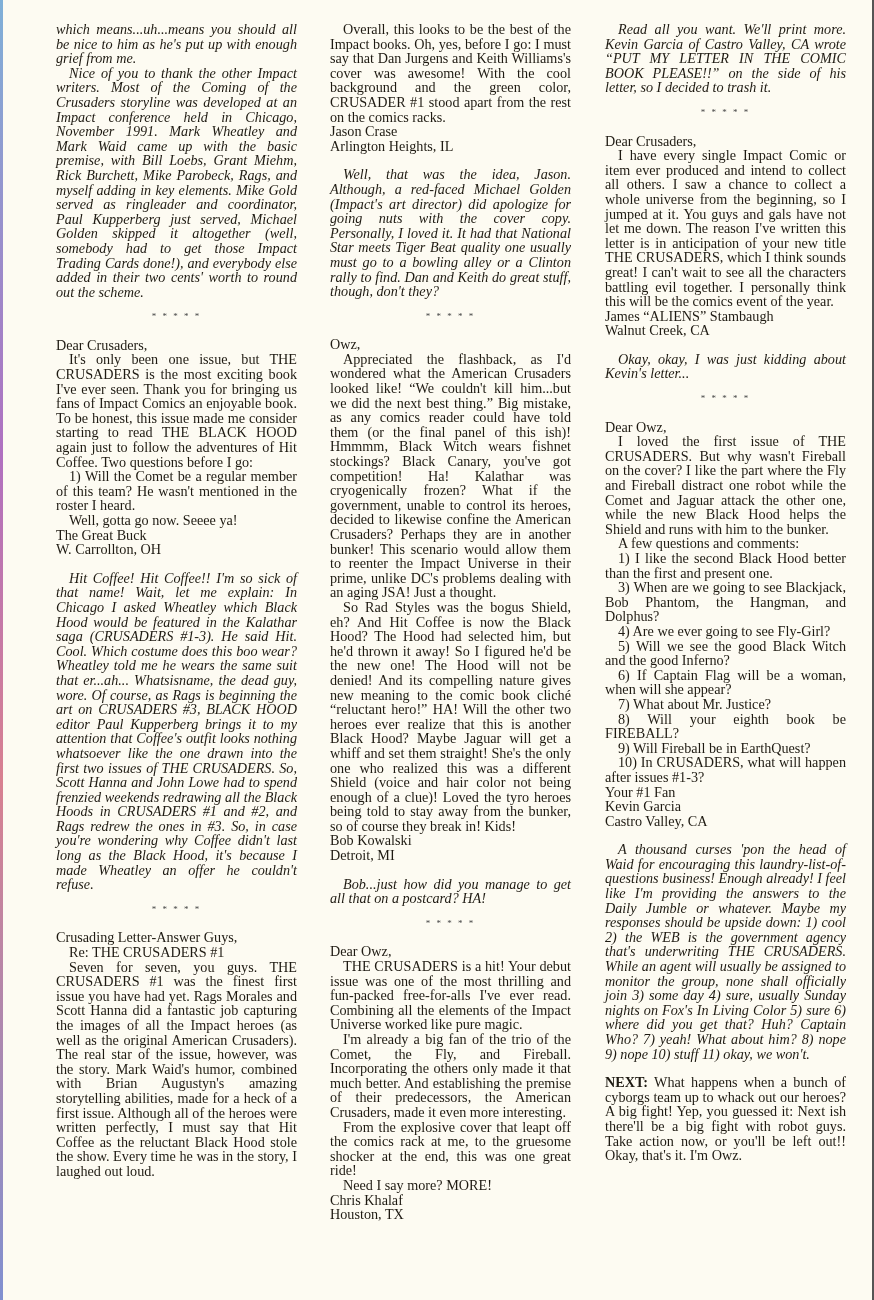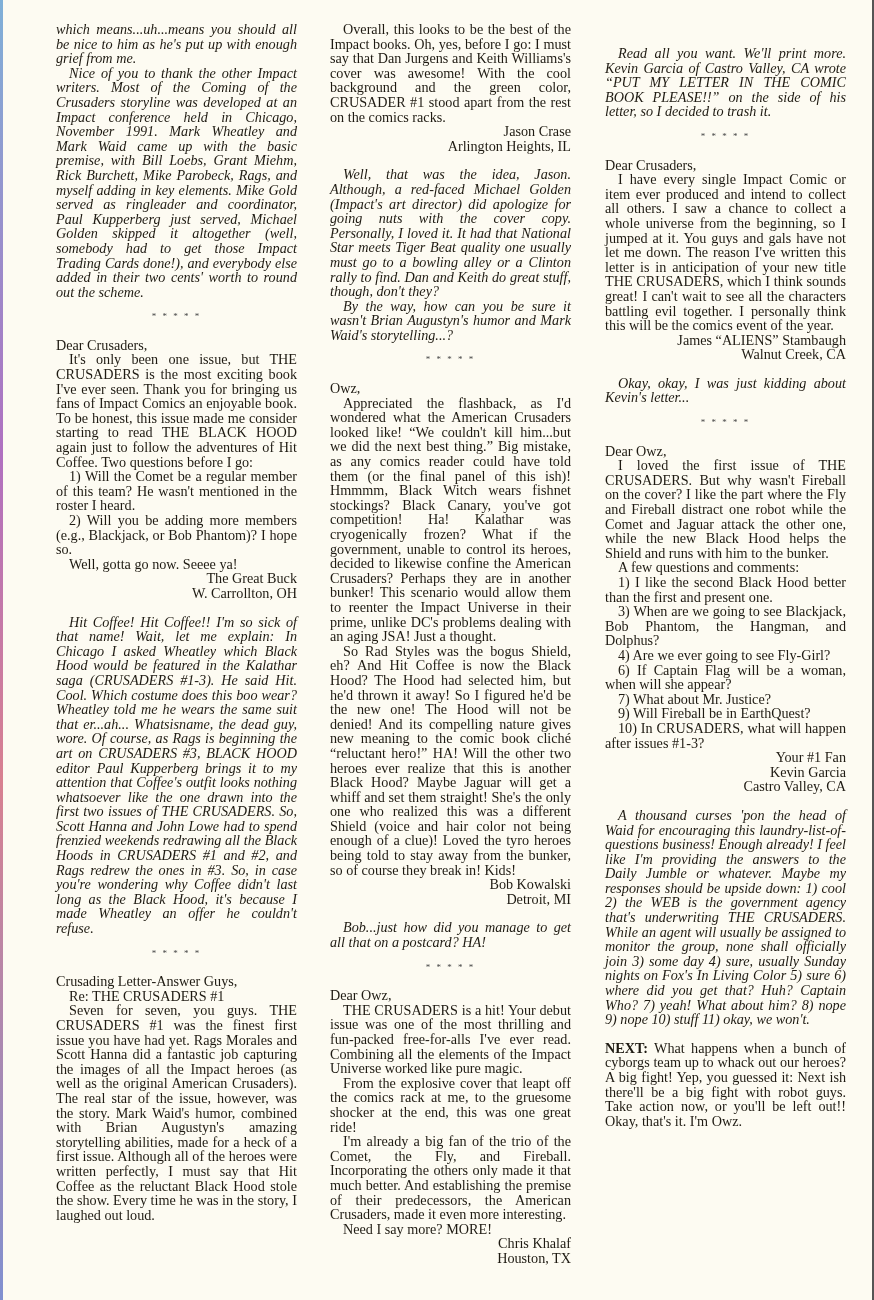--- a/index.html
+++ b/index.html
@@ -22,25 +22,25 @@
     position: absolute; top: 0; left: 0; width: 874px; height: 1300px;
   }
   .col {
     position: absolute; top: 22px; width: 241px;
     font-family: "Liberation Serif", serif;
     font-size: 14.2px; line-height: 14.6px;
     text-align: justify;
   }
   .col1 { left: 56px; }
   .col2 { left: 330px; }
-  .col3 { left: 605px; margin-top: 24px; }
+  .col3 { left: 605px; }
   p { margin: 0; text-indent: 13px; }
   p.noindent { text-indent: 0; }
   .it { font-style: italic; }
-  .sig { text-align: right; text-indent: 0; }
+  .sig { text-align: left; text-indent: 0; }
   .stars { text-align: center; font-size: 9px; letter-spacing: 2px; margin: 10px 0 14px 0; color: #444; text-indent: 0; }
   .gap { height: 14px; }
   .bold { font-weight: bold; }
 </style>
 </head>
 <body>
 
 <div class="left-edge"></div>
 <div class="right-edge"></div>
 
@@ -49,21 +49,20 @@
   <div class="col col1">
     <div>
       <p class="it noindent">which means...uh...means you should all be nice to him as he's put up with enough grief from me.</p>
       <p class="it">Nice of you to thank the other Impact writers. Most of the Coming of the Crusaders storyline was developed at an Impact conference held in Chicago, November 1991. Mark Wheatley and Mark Waid came up with the basic premise, with Bill Loebs, Grant Miehm, Rick Burchett, Mike Parobeck, Rags, and myself adding in key elements. Mike Gold served as ringleader and coordinator, Paul Kupperberg just served, Michael Golden skipped it altogether (well, somebody had to get those Impact Trading Cards done!), and everybody else added in their two cents' worth to round out the scheme.</p>
     </div>
     <div class="stars">* * * * *</div>
     <div>
       <p class="noindent">Dear Crusaders,</p>
       <p>It's only been one issue, but THE CRUSADERS is the most exciting book I've ever seen. Thank you for bringing us fans of Impact Comics an enjoyable book. To be honest, this issue made me consider starting to read THE BLACK HOOD again just to follow the adventures of Hit Coffee. Two questions before I go:</p>
       <p>1) Will the Comet be a regular member of this team? He wasn't mentioned in the roster I heard.</p>
-      <p>2) Will you be adding more members (e.g., Blackjack, or Bob Phantom)? I hope so.</p>
       <p>Well, gotta go now. Seeee ya!</p>
       <p class="sig">The Great Buck</p>
       <p class="sig">W. Carrollton, OH</p>
     </div>
     <div class="gap"></div>
     <div>
       <p class="it">Hit Coffee! Hit Coffee!! I'm so sick of that name! Wait, let me explain: In Chicago I asked Wheatley which Black Hood would be featured in the Kalathar saga (CRUSADERS #1-3). He said Hit. Cool. Which costume does this boo wear? Wheatley told me he wears the same suit that er...ah... Whatsisname, the dead guy, wore. Of course, as Rags is beginning the art on CRUSADERS #3, BLACK HOOD editor Paul Kupperberg brings it to my attention that Coffee's outfit looks nothing whatsoever like the one drawn into the first two issues of THE CRUSADERS. So, Scott Hanna and John Lowe had to spend frenzied weekends redrawing all the Black Hoods in CRUSADERS #1 and #2, and Rags redrew the ones in #3. So, in case you're wondering why Coffee didn't last long as the Black Hood, it's because I made Wheatley an offer he couldn't refuse.</p>
     </div>
     <div class="stars">* * * * *</div>
     <div>
@@ -75,40 +74,39 @@
 
   <div class="col col2">
     <div>
       <p>Overall, this looks to be the best of the Impact books. Oh, yes, before I go: I must say that Dan Jurgens and Keith Williams's cover was awesome! With the cool background and the green color, CRUSADER #1 stood apart from the rest on the comics racks.</p>
       <p class="sig">Jason Crase</p>
       <p class="sig">Arlington Heights, IL</p>
     </div>
     <div class="gap"></div>
     <div>
       <p class="it">Well, that was the idea, Jason. Although, a red-faced Michael Golden (Impact's art director) did apologize for going nuts with the cover copy. Personally, I loved it. It had that National Star meets Tiger Beat quality one usually must go to a bowling alley or a Clinton rally to find. Dan and Keith do great stuff, though, don't they?</p>
-      <p class="it">By the way, how can you be sure it wasn't Brian Augustyn's humor and Mark Waid's storytelling...?</p>
     </div>
     <div class="stars">* * * * *</div>
     <div>
       <p class="noindent">Owz,</p>
       <p>Appreciated the flashback, as I'd wondered what the American Crusaders looked like! “We couldn't kill him...but we did the next best thing.” Big mistake, as any comics reader could have told them (or the final panel of this ish)! Hmmmm, Black Witch wears fishnet stockings? Black Canary, you've got competition! Ha! Kalathar was cryogenically frozen? What if the government, unable to control its heroes, decided to likewise confine the American Crusaders? Perhaps they are in another bunker! This scenario would allow them to reenter the Impact Universe in their prime, unlike DC's problems dealing with an aging JSA! Just a thought.</p>
       <p>So Rad Styles was the bogus Shield, eh? And Hit Coffee is now the Black Hood? The Hood had selected him, but he'd thrown it away! So I figured he'd be the new one! The Hood will not be denied! And its compelling nature gives new meaning to the comic book cliché “reluctant hero!” HA! Will the other two heroes ever realize that this is another Black Hood? Maybe Jaguar will get a whiff and set them straight! She's the only one who realized this was a different Shield (voice and hair color not being enough of a clue)! Loved the tyro heroes being told to stay away from the bunker, so of course they break in! Kids!</p>
       <p class="sig">Bob Kowalski</p>
       <p class="sig">Detroit, MI</p>
     </div>
     <div class="gap"></div>
     <div>
       <p class="it">Bob...just how did you manage to get all that on a postcard? HA!</p>
     </div>
     <div class="stars">* * * * *</div>
     <div>
       <p class="noindent">Dear Owz,</p>
       <p>THE CRUSADERS is a hit! Your debut issue was one of the most thrilling and fun-packed free-for-alls I've ever read. Combining all the elements of the Impact Universe worked like pure magic.</p>
+      <p>I'm already a big fan of the trio of the Comet, the Fly, and Fireball. Incorporating the others only made it that much better. And establishing the premise of their predecessors, the American Crusaders, made it even more interesting.</p>
       <p>From the explosive cover that leapt off the comics rack at me, to the gruesome shocker at the end, this was one great ride!</p>
-      <p>I'm already a big fan of the trio of the Comet, the Fly, and Fireball. Incorporating the others only made it that much better. And establishing the premise of their predecessors, the American Crusaders, made it even more interesting.</p>
       <p>Need I say more? MORE!</p>
       <p class="sig">Chris Khalaf</p>
       <p class="sig">Houston, TX</p>
     </div>
   </div>
 
   <div class="col col3">
     <div>
       <p class="it">Read all you want. We'll print more. Kevin Garcia of Castro Valley, CA wrote “PUT MY LETTER IN THE COMIC BOOK PLEASE!!” on the side of his letter, so I decided to trash it.</p>
     </div>
@@ -124,22 +122,24 @@
       <p class="it">Okay, okay, I was just kidding about Kevin's letter...</p>
     </div>
     <div class="stars">* * * * *</div>
     <div>
       <p class="noindent">Dear Owz,</p>
       <p>I loved the first issue of THE CRUSADERS. But why wasn't Fireball on the cover? I like the part where the Fly and Fireball distract one robot while the Comet and Jaguar attack the other one, while the new Black Hood helps the Shield and runs with him to the bunker.</p>
       <p>A few questions and comments:</p>
       <p>1) I like the second Black Hood better than the first and present one.</p>
       <p>3) When are we going to see Blackjack, Bob Phantom, the Hangman, and Dolphus?</p>
       <p>4) Are we ever going to see Fly-Girl?</p>
+      <p>5) Will we see the good Black Witch and the good Inferno?</p>
       <p>6) If Captain Flag will be a woman, when will she appear?</p>
       <p>7) What about Mr. Justice?</p>
+      <p>8) Will your eighth book be FIREBALL?</p>
       <p>9) Will Fireball be in EarthQuest?</p>
       <p>10) In CRUSADERS, what will happen after issues #1-3?</p>
       <p class="sig">Your #1 Fan</p>
       <p class="sig">Kevin Garcia</p>
       <p class="sig">Castro Valley, CA</p>
     </div>
     <div class="gap"></div>
     <div>
       <p class="it">A thousand curses 'pon the head of Waid for encouraging this laundry-list-of-questions business! Enough already! I feel like I'm providing the answers to the Daily Jumble or whatever. Maybe my responses should be upside down: 1) cool 2) the WEB is the government agency that's underwriting THE CRUSADERS. While an agent will usually be assigned to monitor the group, none shall officially join 3) some day 4) sure, usually Sunday nights on Fox's In Living Color 5) sure 6) where did you get that? Huh? Captain Who? 7) yeah! What about him? 8) nope 9) nope 10) stuff 11) okay, we won't.</p>
     </div>

